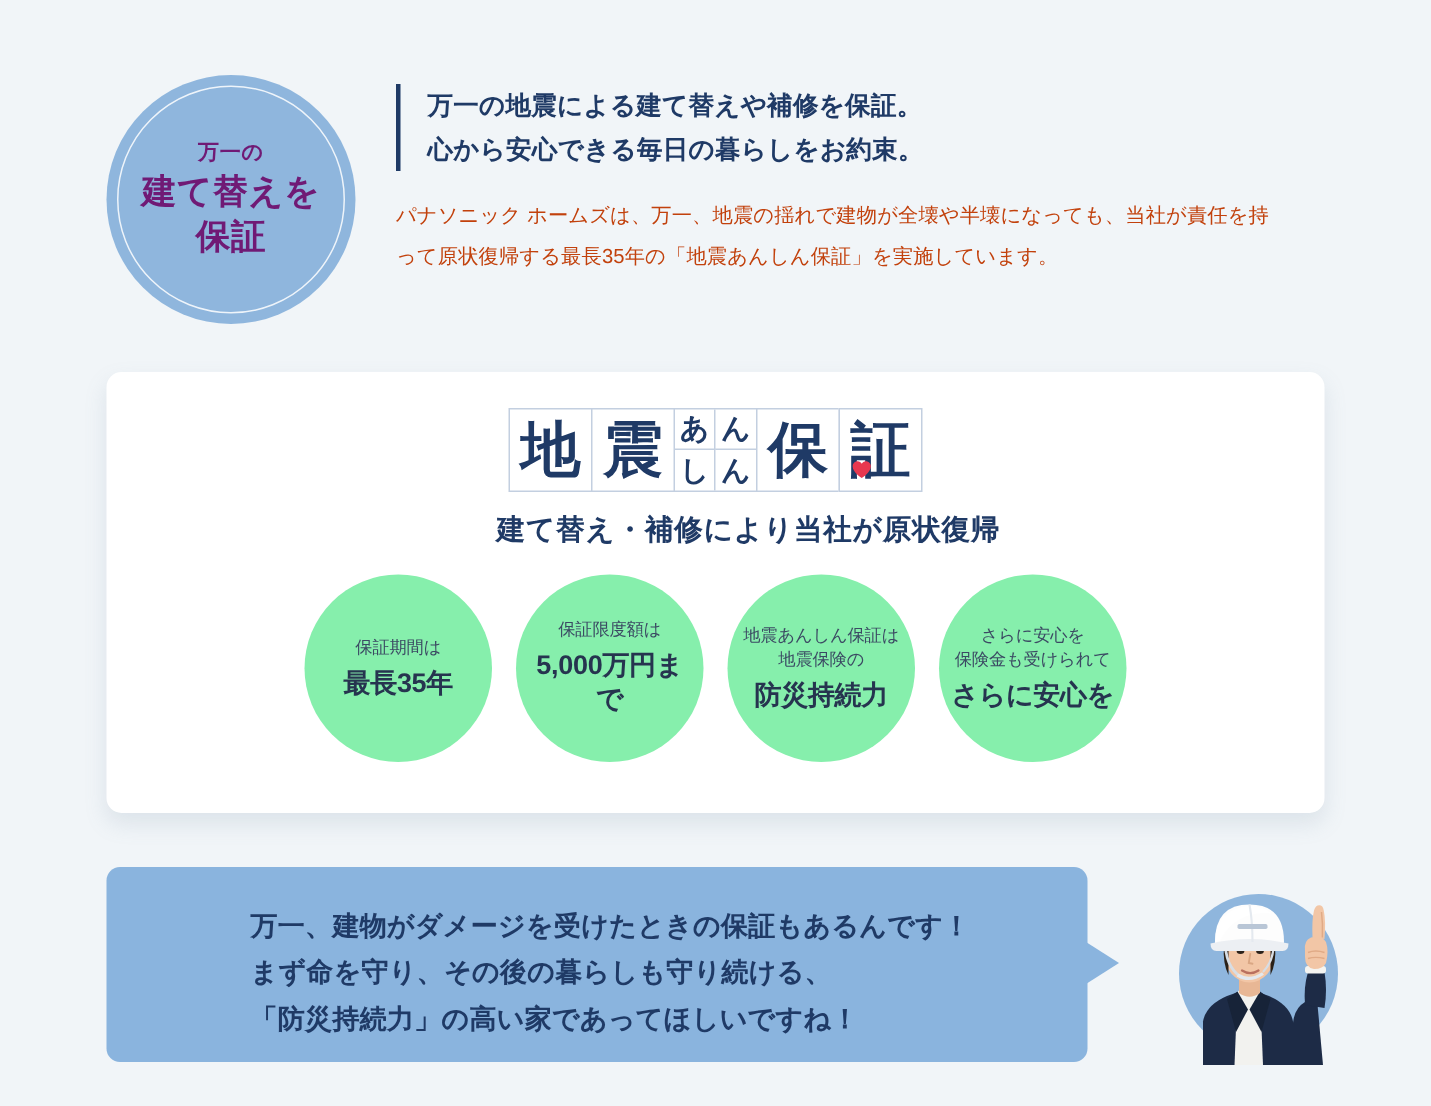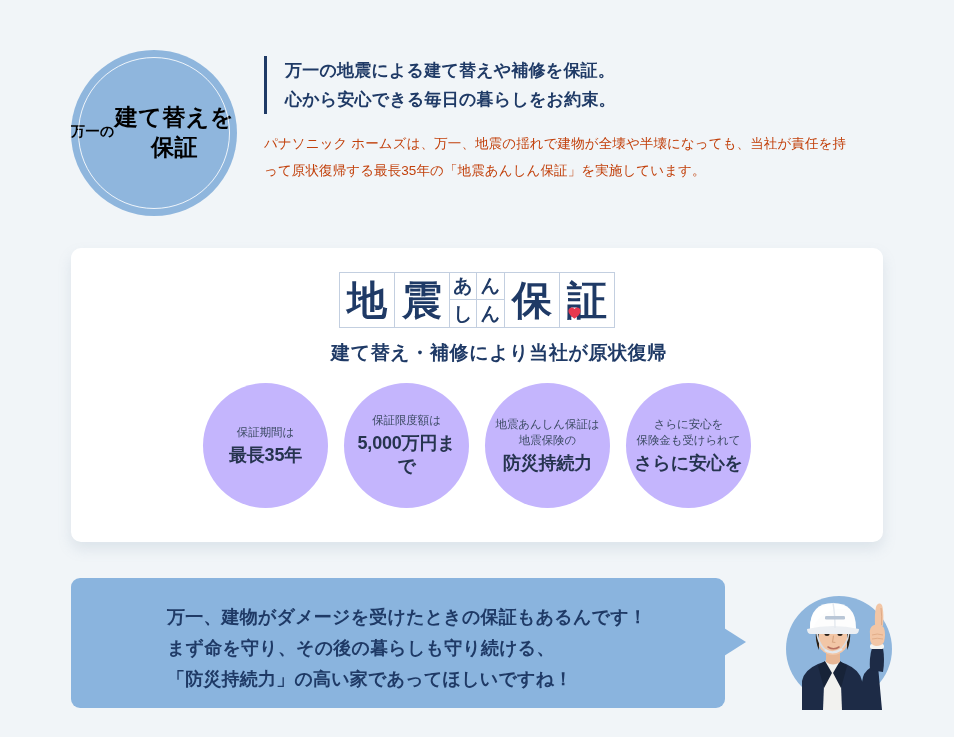--- a/index.html
+++ b/index.html
@@ -28,23 +28,24 @@
 
   .badge-circle {
     position: absolute;
     left: 71px;
     top: 50px;
     width: 166px;
     height: 166px;
     border-radius: 50%;
     background: #8fb6dd;
     display: flex;
+    flex-direction: column;
     align-items: center;
-    justify-content: flex-start;
-    color: #000000;
+    justify-content: center;
+    color: #701a75;
     text-align: center;
     line-height: 1.25;
   }
   .badge-circle::after {
     content: "";
     position: absolute;
     left: 7px;
     top: 7px;
     right: 7px;
     bottom: 7px;
@@ -185,21 +186,21 @@
     top: 135px;
     display: flex;
     justify-content: center;
     align-items: center;
     gap: 16px;
   }
   .feat {
     width: 125px;
     height: 125px;
     border-radius: 50%;
-    background: #c4b5fd;
+    background: #86efac;
     display: flex;
     flex-direction: column;
     align-items: center;
     justify-content: center;
     text-align: center;
     padding: 6px;
   }
   .feat .f-small {
     font-size: 11.5px;
     color: #3b4a63;

